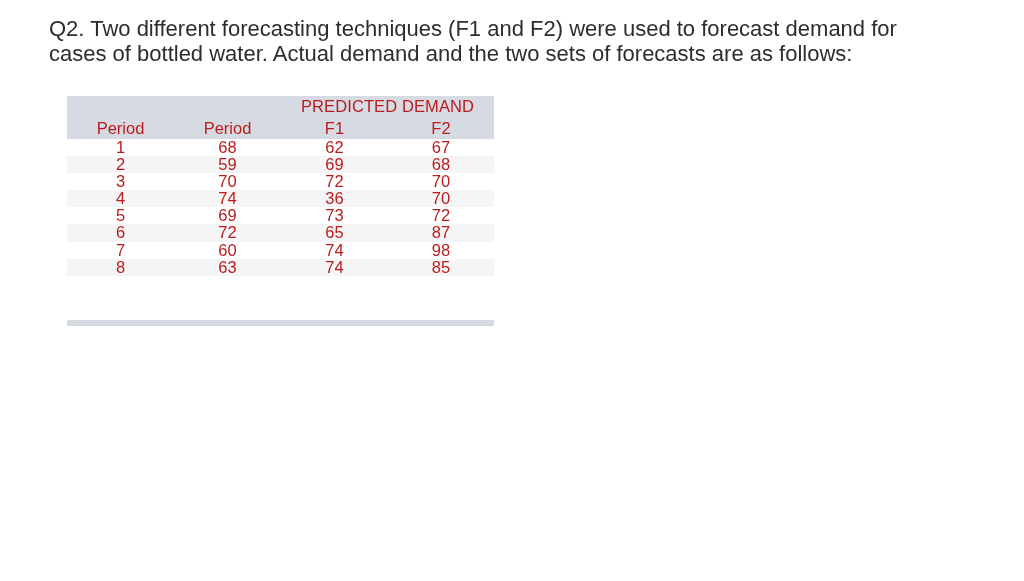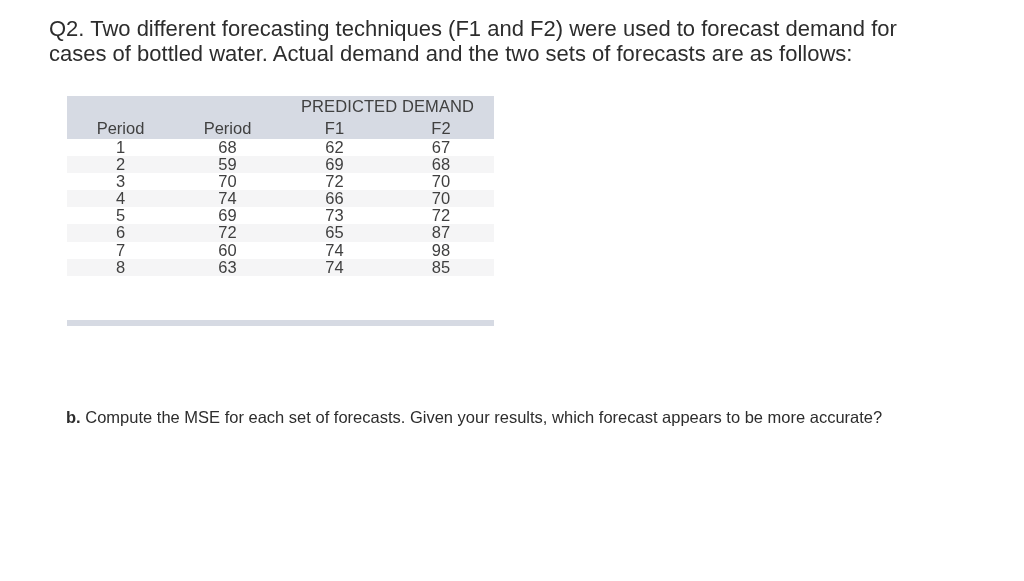--- a/index.html
+++ b/index.html
@@ -32,21 +32,21 @@
   .table-wrap {
     position: absolute;
     left: 67px;
     top: 96px;
     width: 427px;
   }
   table.dataset {
     width: 427px;
     border-collapse: collapse;
     font-size: 16.5px;
-    color: #404040;
+    color: #b91c1c;
     table-layout: fixed;
   }
   table.dataset col.c-period  { width: 107px; }
   table.dataset col.c-demand  { width: 107px; }
   table.dataset col.c-f1      { width: 107px; }
   table.dataset col.c-f2      { width: 106px; }
 
   thead tr.band-top th,
   thead tr.band-cols th {
     background: #d6dae3;
@@ -143,21 +143,21 @@
       </tr>
       <tr>
         <td>3</td>
         <td>70</td>
         <td>72</td>
         <td>70</td>
       </tr>
       <tr class="alt">
         <td>4</td>
         <td>74</td>
-        <td>66</td>
+        <td>36</td>
         <td>70</td>
       </tr>
       <tr>
         <td>5</td>
         <td>69</td>
         <td>73</td>
         <td>72</td>
       </tr>
       <tr class="alt">
         <td>6</td>
@@ -177,14 +177,13 @@
         <td>74</td>
         <td>85</td>
       </tr>
     </tbody>
   </table>
 </div>
 
 <div class="table-footer-bar"></div>
 
 <div class="questions">
-  <span class="q"><span class="marker">b.</span><span> Compute the MSE for each set of forecasts. Given your results, which forecast appears to be more accurate?</span></span>
 </div>
 
 </body></html>

